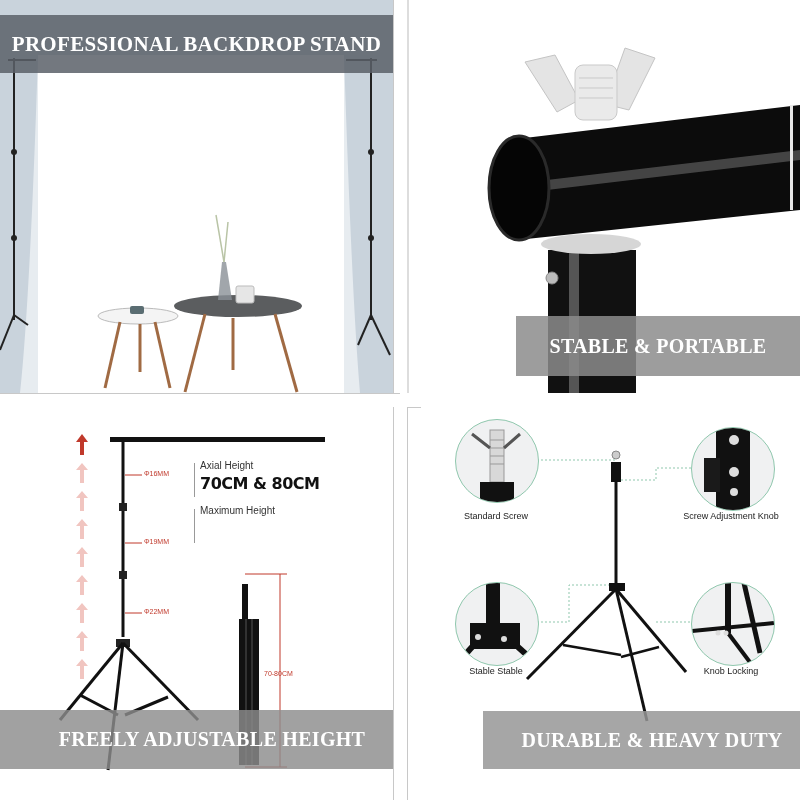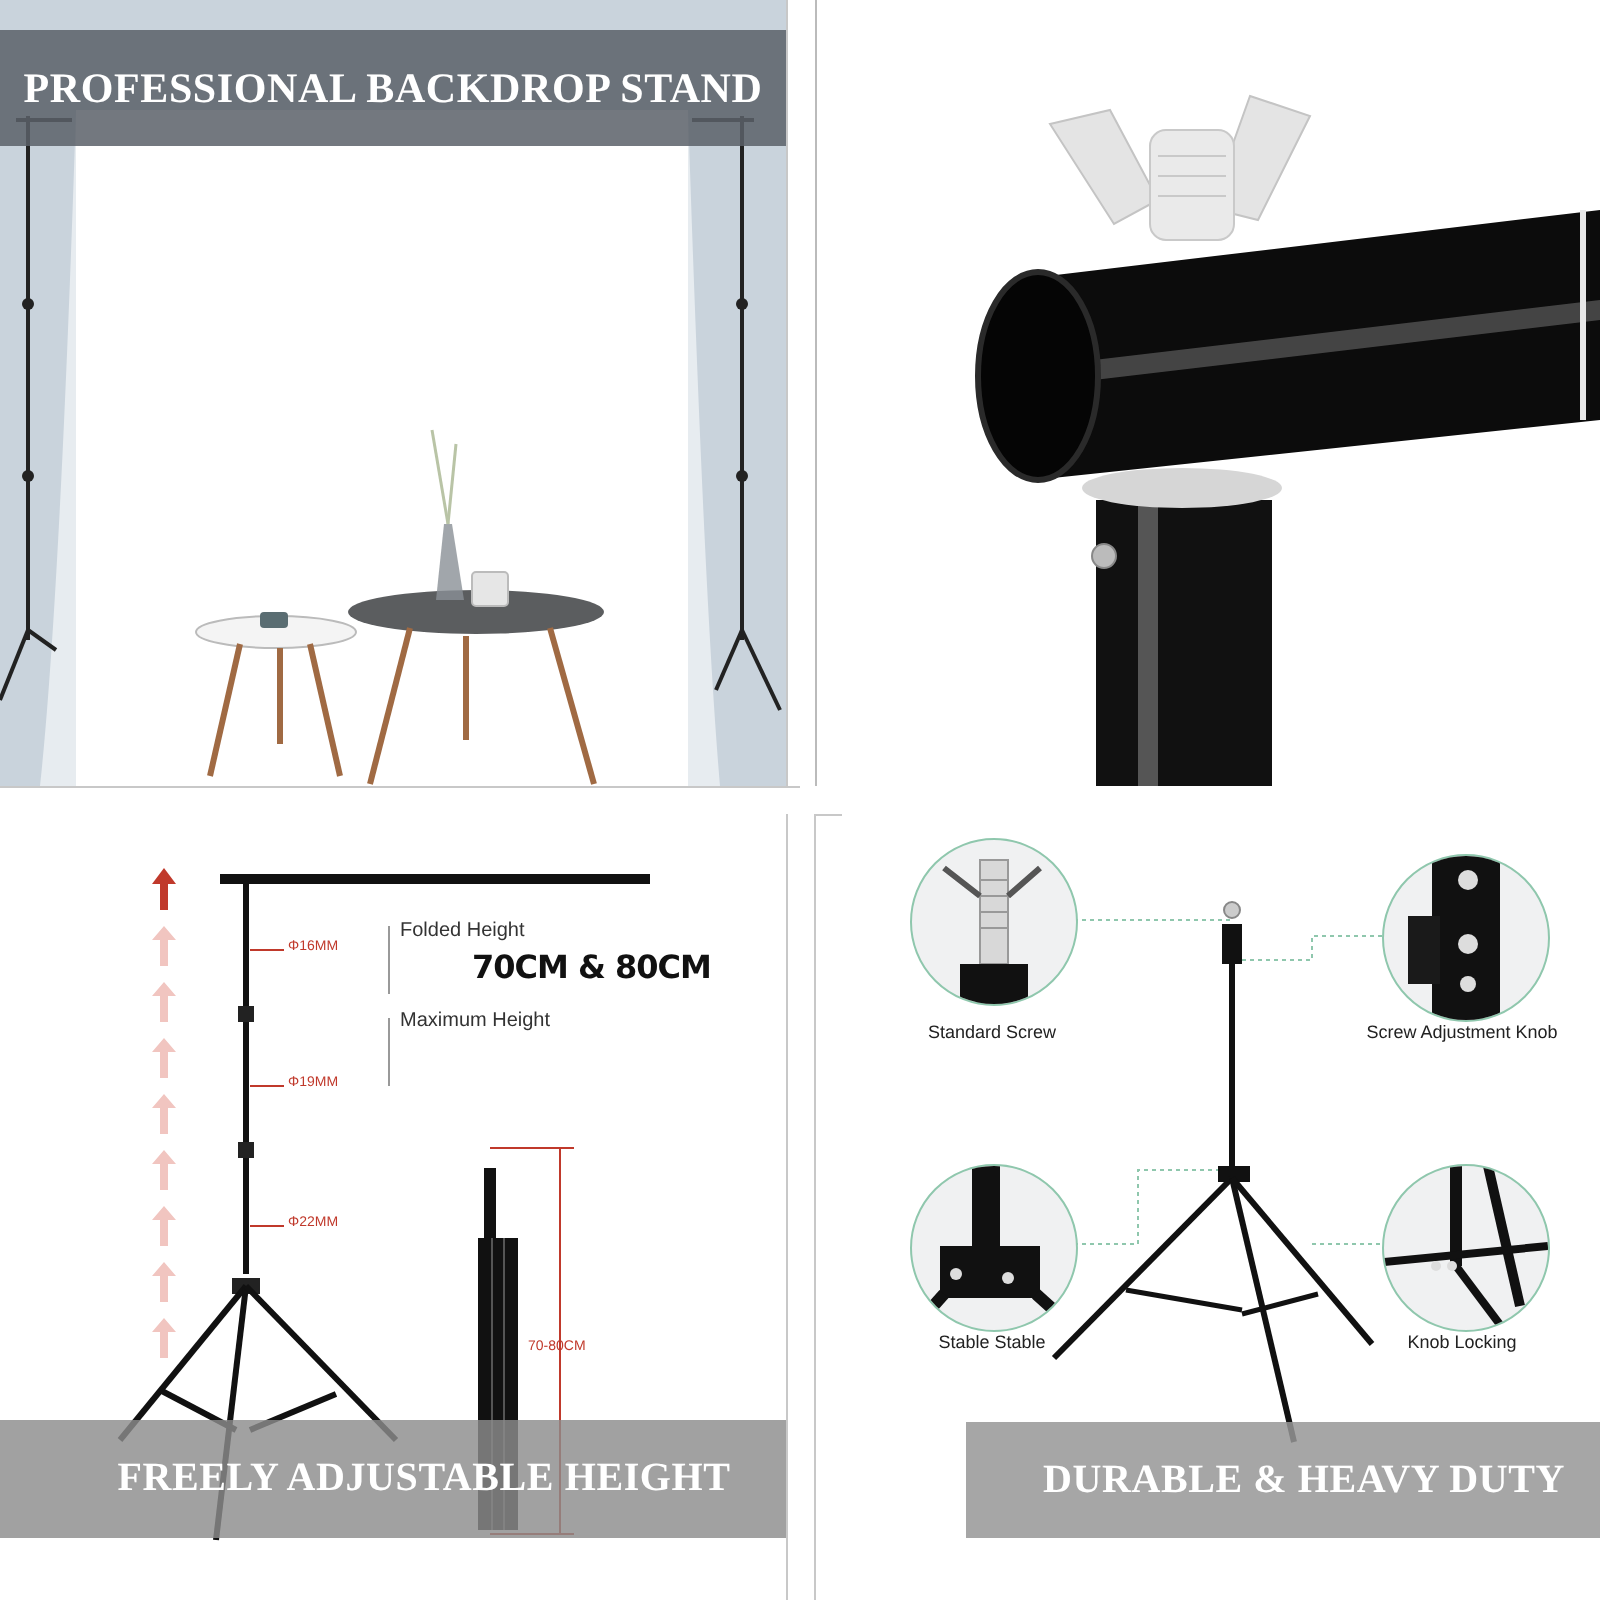--- a/index.html
+++ b/index.html
@@ -10,21 +10,21 @@
   .p3{left:0;top:407px;width:393px;height:393px;}
   .p4{left:421px;top:407px;width:393px;height:393px;}
   .divider-v{position:absolute;background:#c8c8c8;width:1px;}
   .divider-h{position:absolute;background:#c8c8c8;height:1px;}
   .caption{position:absolute;color:#ffffff;font-family:"Liberation Serif",serif;font-weight:bold;white-space:nowrap;display:flex;align-items:center;letter-spacing:0.3px;}
   .cap1{left:0;top:15px;width:393px;height:58px;background:rgba(90,96,104,0.85);justify-content:center;font-size:21px;}
   .cap2{left:109px;top:316px;width:284px;height:60px;background:rgba(140,140,140,0.85);justify-content:center;font-size:20px;}
   .cap3{left:0;top:303px;width:366px;height:59px;background:rgba(140,140,140,0.82);justify-content:center;font-size:20px;padding-left:29px;}
   .cap4{left:62px;top:304px;width:338px;height:58px;background:rgba(150,150,150,0.85);justify-content:center;font-size:20px;}
   .spec-label{position:absolute;font-size:10px;color:#333;}
-  .spec-value{position:absolute;font-size:16px;font-weight:bold;color:#111;font-family:"DejaVu Sans",sans-serif;letter-spacing:-0.5px;margin-left:36px;}
+  .spec-value{position:absolute;font-size:16px;font-weight:bold;color:#111;font-family:"DejaVu Sans",sans-serif;letter-spacing:-0.5px;}
   .spec-bar{position:absolute;width:1px;background:#999;}
   .dim{position:absolute;font-size:7px;color:#c0392b;}
   .feature-label{position:absolute;font-size:9px;color:#222;text-align:center;width:120px;}
   .circle{position:absolute;width:82px;height:82px;border-radius:50%;border:1px solid #8fc7ad;background:#f0f1f2;overflow:hidden;}
 </style>
 </head>
 <body>
 
 <div class="panel p1">
   <svg width="393" height="393" style="position:absolute;left:0;top:0">
@@ -84,20 +84,21 @@
     <ellipse cx="112" cy="188" rx="30" ry="52" fill="#050505" stroke="#2a2a2a" stroke-width="3"></ellipse>
     <rect x="383" y="105" width="3" height="105" fill="#e8e8e8"></rect>
 
     <path d="M118 62 L148 55 L172 100 L150 112 Z" fill="#e4e4e4" stroke="#c4c4c4"></path>
     <path d="M218 48 L248 58 L222 110 L198 104 Z" fill="#e4e4e4" stroke="#c4c4c4"></path>
     <rect x="168" y="65" width="42" height="55" rx="8" fill="#eaeaea" stroke="#c9c9c9"></rect>
     <line x1="172" y1="78" x2="206" y2="78" stroke="#c9c9c9"></line>
     <line x1="172" y1="88" x2="206" y2="88" stroke="#c9c9c9"></line>
     <line x1="172" y1="98" x2="206" y2="98" stroke="#c9c9c9"></line>
   </svg>
+  <div class="caption cap2">STABLE &amp; PORTABLE</div>
 </div>
 
 <div class="panel p3">
   <svg width="393" height="393" style="position:absolute;left:0;top:0">
 
     <g>
       <path d="M76 35 L82 27 L88 35 L84 35 L84 48 L80 48 L80 35Z" fill="#c0392b"></path>
       <path d="M76 63 L82 56 L88 63 L84 63 L84 76 L80 76 L80 63Z" fill="#f1c5c0"></path>
       <path d="M76 91 L82 84 L88 91 L84 91 L84 104 L80 104 L80 91Z" fill="#f1c5c0"></path>
       <path d="M76 119 L82 112 L88 119 L84 119 L84 132 L80 132 L80 119Z" fill="#f1c5c0"></path>
@@ -132,21 +133,21 @@
     <line x1="245" y1="167" x2="287" y2="167" stroke="#c0392b"></line>
     <line x1="280" y1="167" x2="280" y2="360" stroke="#c0392b"></line>
     <line x1="245" y1="360" x2="287" y2="360" stroke="#c0392b"></line>
   </svg>
 
   <div class="dim" style="left:144px;top:63px">Φ16MM</div>
   <div class="dim" style="left:144px;top:131px">Φ19MM</div>
   <div class="dim" style="left:144px;top:201px">Φ22MM</div>
 
   <div class="spec-bar" style="left:194px;top:56px;height:34px"></div>
-  <div class="spec-label" style="left:200px;top:53px">Folded Height</div>
+  <div class="spec-label" style="left:200px;top:53px">Axial Height</div>
   <div class="spec-value" style="left:200px;top:67px">70CM &amp; 80CM</div>
 
   <div class="spec-bar" style="left:194px;top:102px;height:34px"></div>
   <div class="spec-label" style="left:200px;top:98px">Maximum Height</div>
 
   <div class="dim" style="left:264px;top:263px;font-size:7px">70-80CM</div>
 
   <div class="caption cap3">FREELY ADJUSTABLE HEIGHT</div>
 </div>
 

